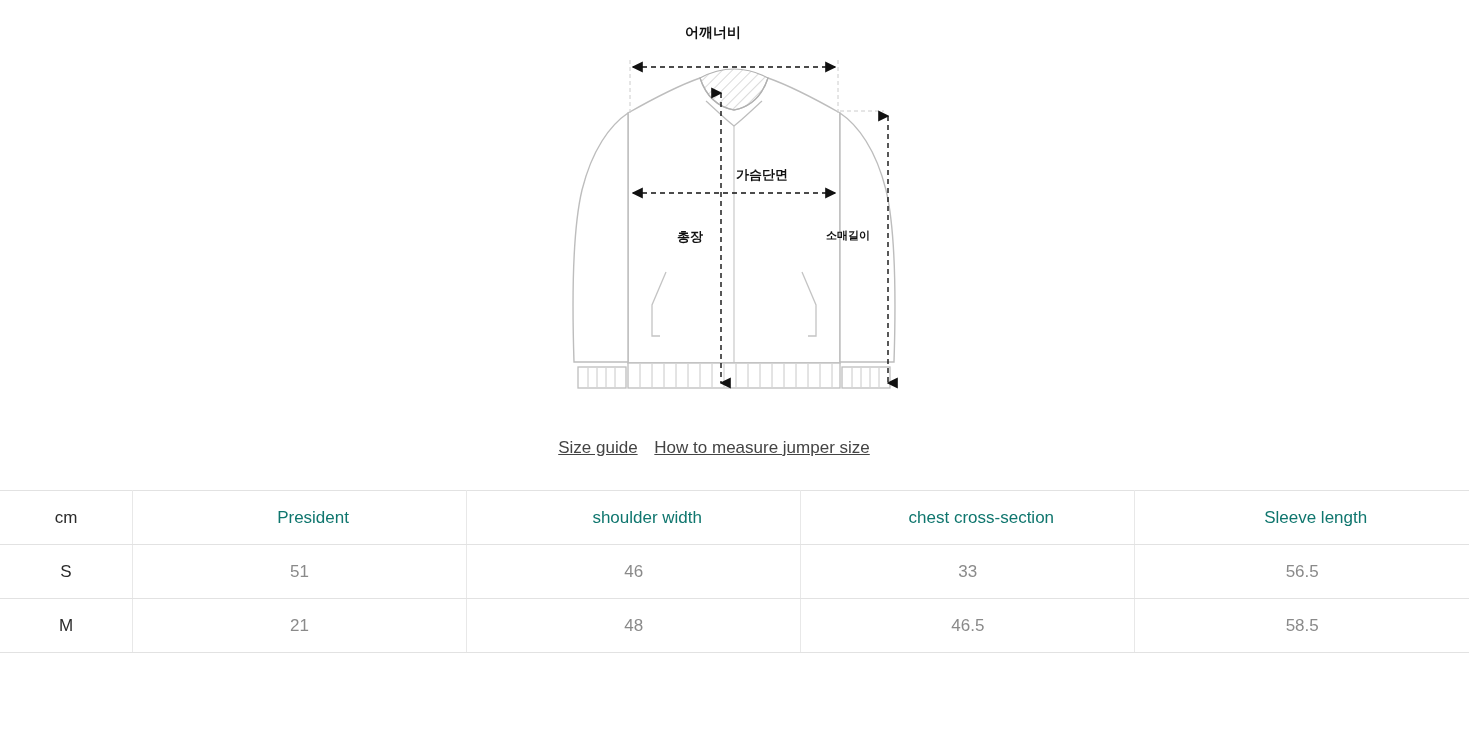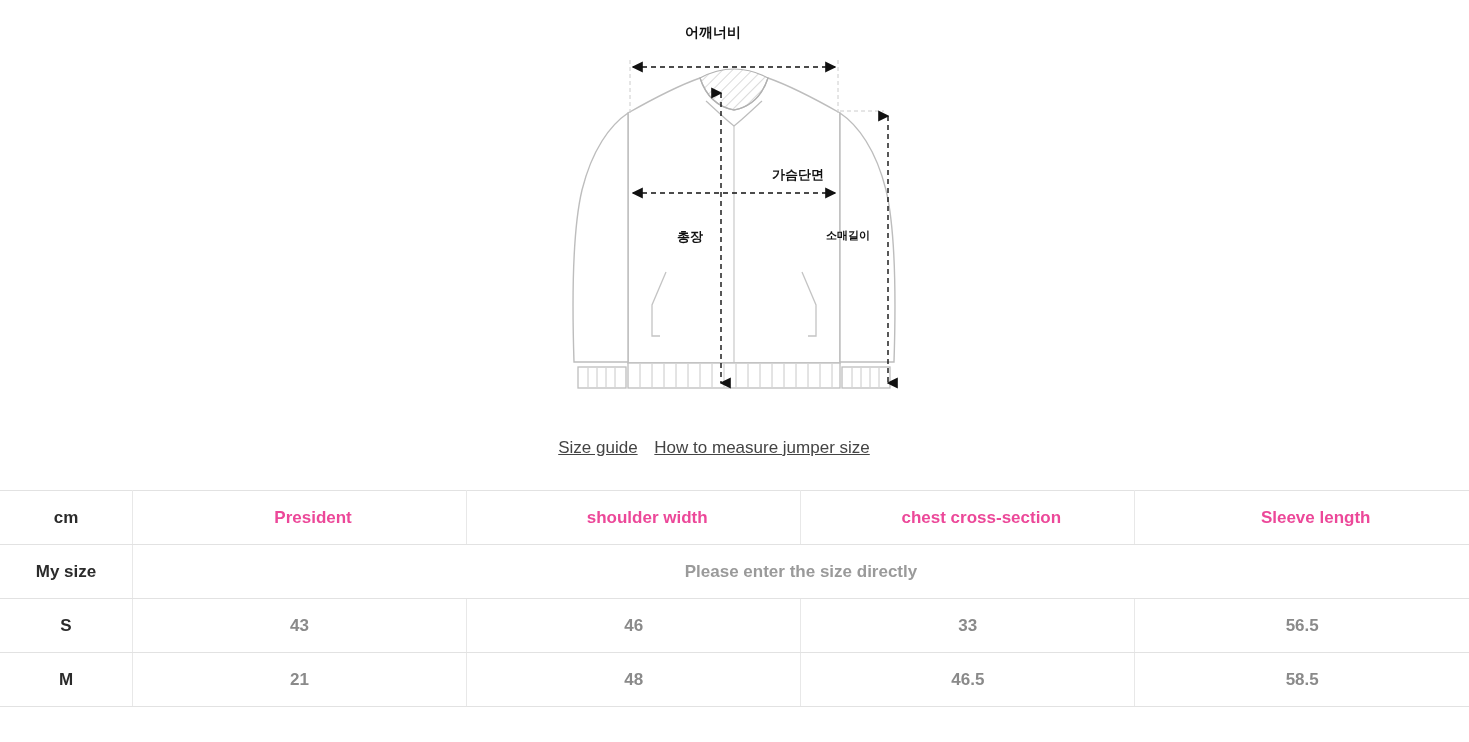--- a/index.html
+++ b/index.html
@@ -48,34 +48,34 @@
     margin-top: 32px;
     table-layout: fixed;
   }
   table.size-table td, table.size-table th {
     border-top: 1px solid #e2e2e2;
     border-bottom: 1px solid #e2e2e2;
     border-right: 1px solid #e8e8e8;
     height: 51px;
     text-align: center;
     vertical-align: middle;
-    font-weight: bold;
+    font-weight: normal;
     font-size: 17px;
   }
   table.size-table td:last-child, table.size-table th:last-child {
     border-right: none;
   }
   .col-label {
     width: 130px;
     font-weight: bold;
     color: #2b2b2b;
     border-right: 1px solid #e8e8e8;
   }
   .head-cell {
-    color: #ec4899;
+    color: #0f766e;
     font-size: 17px;
     padding-left: 28px;
   }
   .value-cell {
     color: #8a8a8a;
     font-size: 17px;
   }
   .mysize-cell {
     color: #9a9a9a;
     font-size: 17px;
@@ -165,46 +165,42 @@
 
     <line x1="633" y1="193" x2="835" y2="193" stroke="#111" stroke-width="1.4" stroke-dasharray="5 4" marker-start="url(#arrHs)" marker-end="url(#arrH)"></line>
 
     <line x1="721" y1="93" x2="721" y2="383" stroke="#111" stroke-width="1.4" stroke-dasharray="5 4" marker-start="url(#arrVs)" marker-end="url(#arrV)"></line>
 
     <line x1="840" y1="111" x2="884" y2="111" stroke="#cccccc" stroke-width="1" stroke-dasharray="4 3"></line>
     <line x1="888" y1="116" x2="888" y2="383" stroke="#111" stroke-width="1.4" stroke-dasharray="5 4" marker-start="url(#arrVs)" marker-end="url(#arrV)"></line>
   </svg>
 
   <div style="position:absolute; left:685px; top:24px; font-size:14px; font-weight:bold; color:#111;">어깨너비</div>
-  <div style="position:absolute; left:736px; top:166px; font-size:13px; font-weight:bold; color:#111;padding-left:36px;">가슴단면</div>
+  <div style="position:absolute; left:736px; top:166px; font-size:13px; font-weight:bold; color:#111;">가슴단면</div>
   <div style="position:absolute; left:677px; top:228px; font-size:13px; font-weight:bold; color:#111;">총장</div>
   <div style="position:absolute; left:826px; top:228px; font-size:11px; font-weight:bold; color:#111;">소매길이</div>
 </div>
 
 <div class="links-row">
   <a href="#">Size guide</a>
   <a href="#">How to measure jumper size</a>
 </div>
 
 <table class="size-table">
   <tbody>
     <tr>
       <th class="col-label">cm</th>
       <th class="head-cell">President</th>
       <th class="head-cell">shoulder width</th>
       <th class="head-cell">chest cross-section</th>
       <th class="head-cell">Sleeve length</th>
     </tr>
     <tr>
-      <td class="col-label">My size</td>
-      <td class="mysize-cell" colspan="4">Please enter the size directly</td>
-    </tr>
-    <tr>
       <td class="col-label">S</td>
-      <td class="value-cell">43</td>
+      <td class="value-cell">51</td>
       <td class="value-cell">46</td>
       <td class="value-cell">33</td>
       <td class="value-cell">56.5</td>
     </tr>
     <tr>
       <td class="col-label">M</td>
       <td class="value-cell">21</td>
       <td class="value-cell">48</td>
       <td class="value-cell">46.5</td>
       <td class="value-cell">58.5</td>

